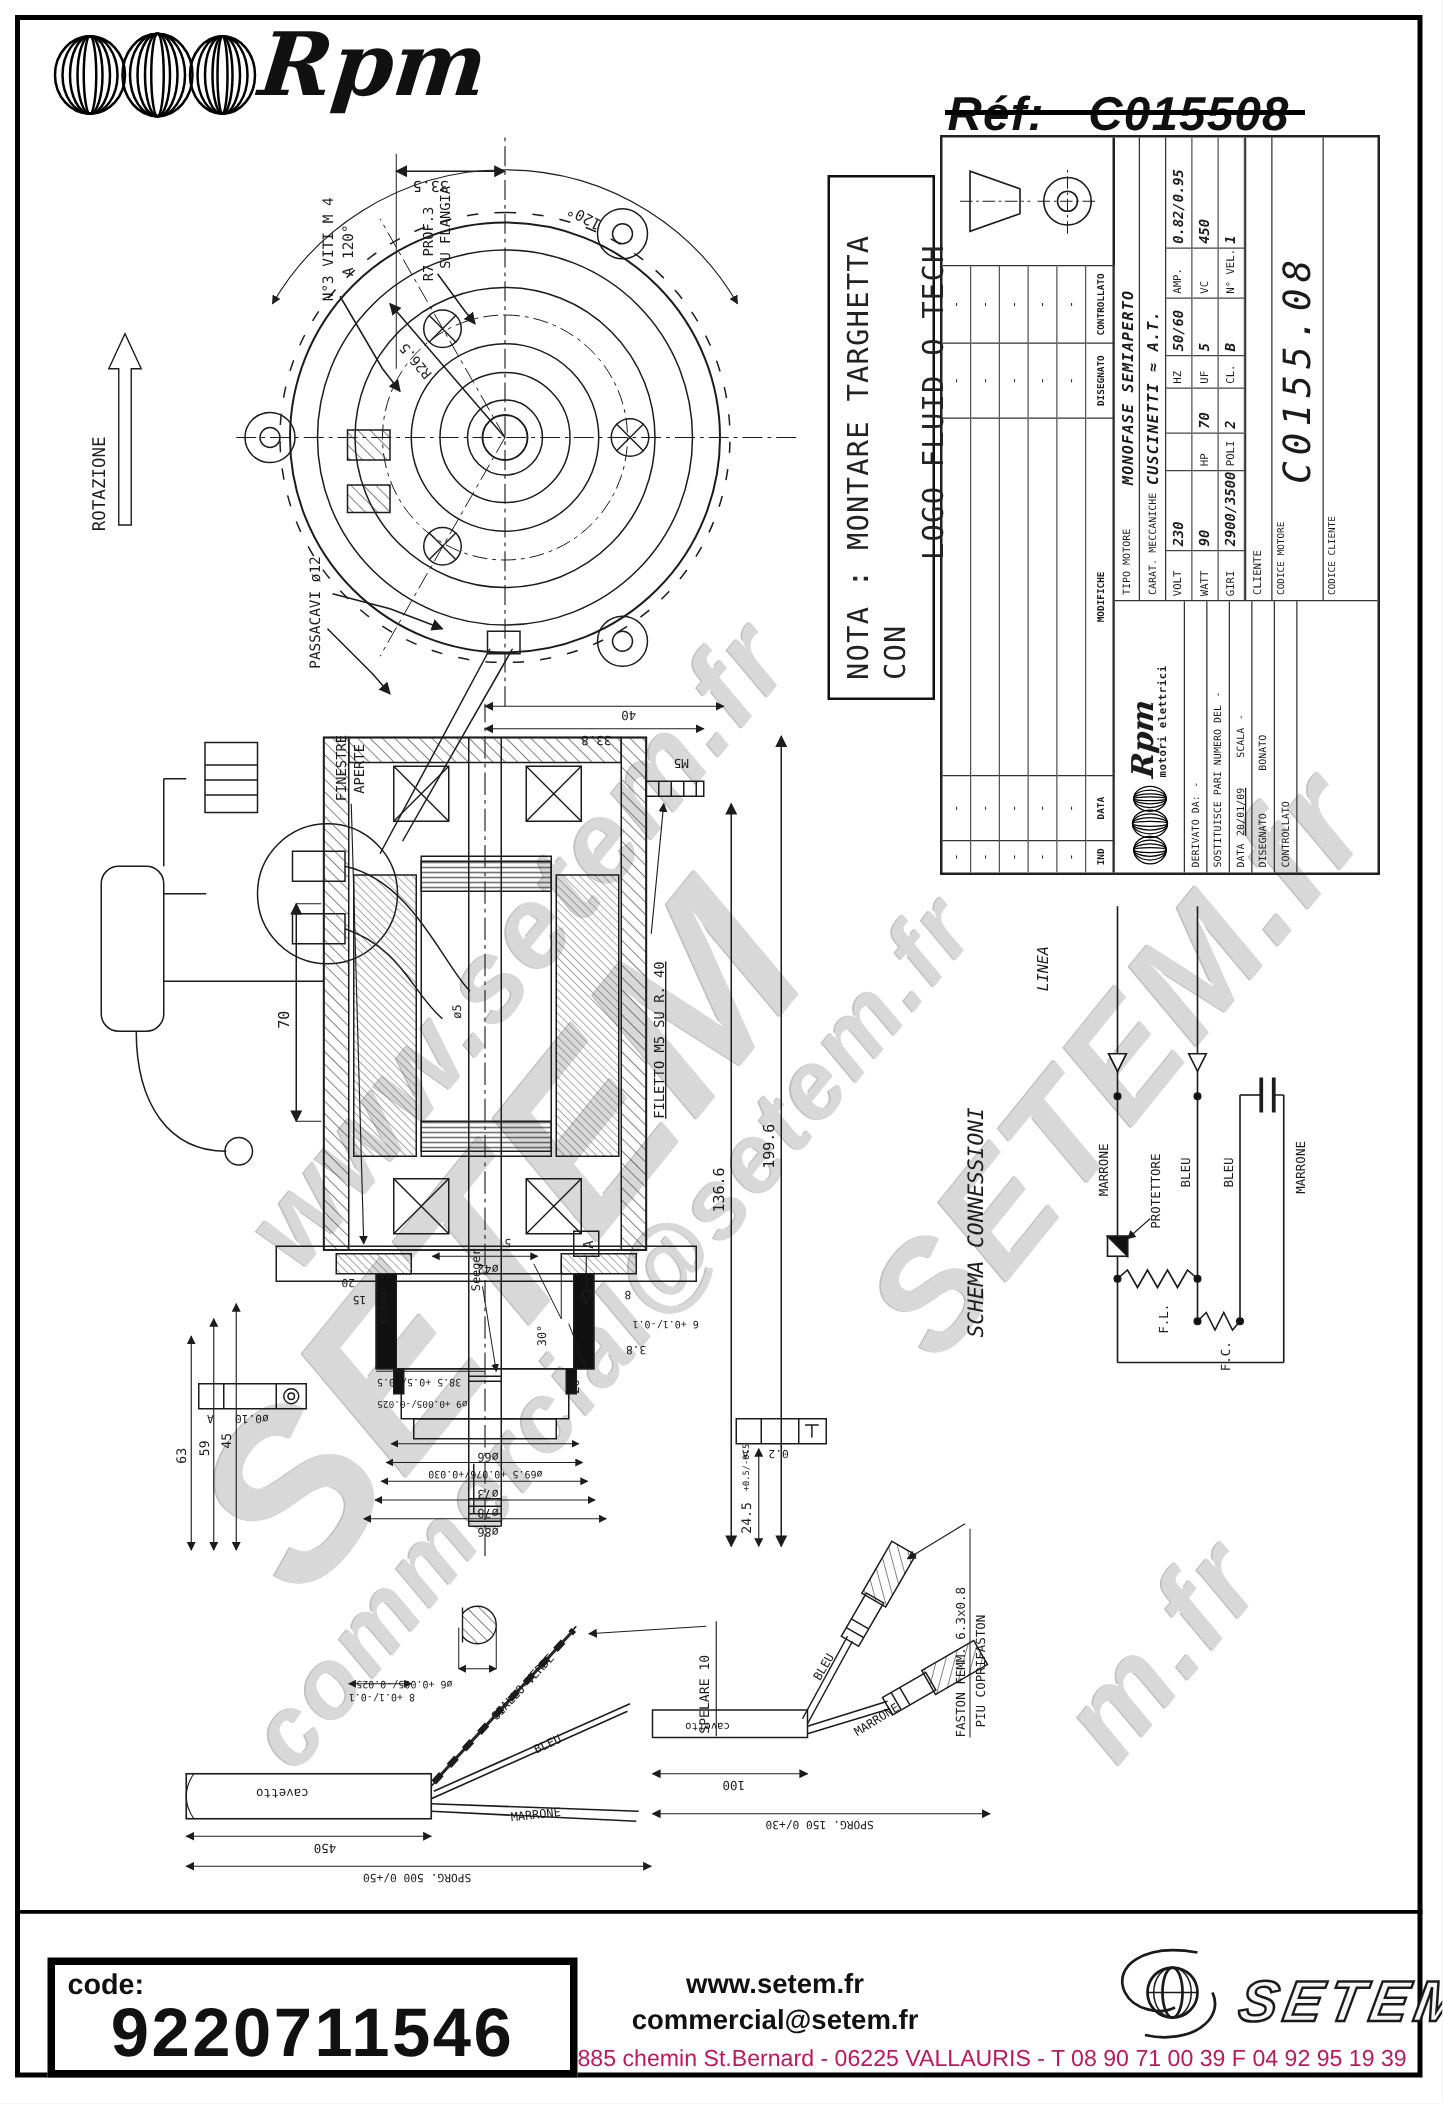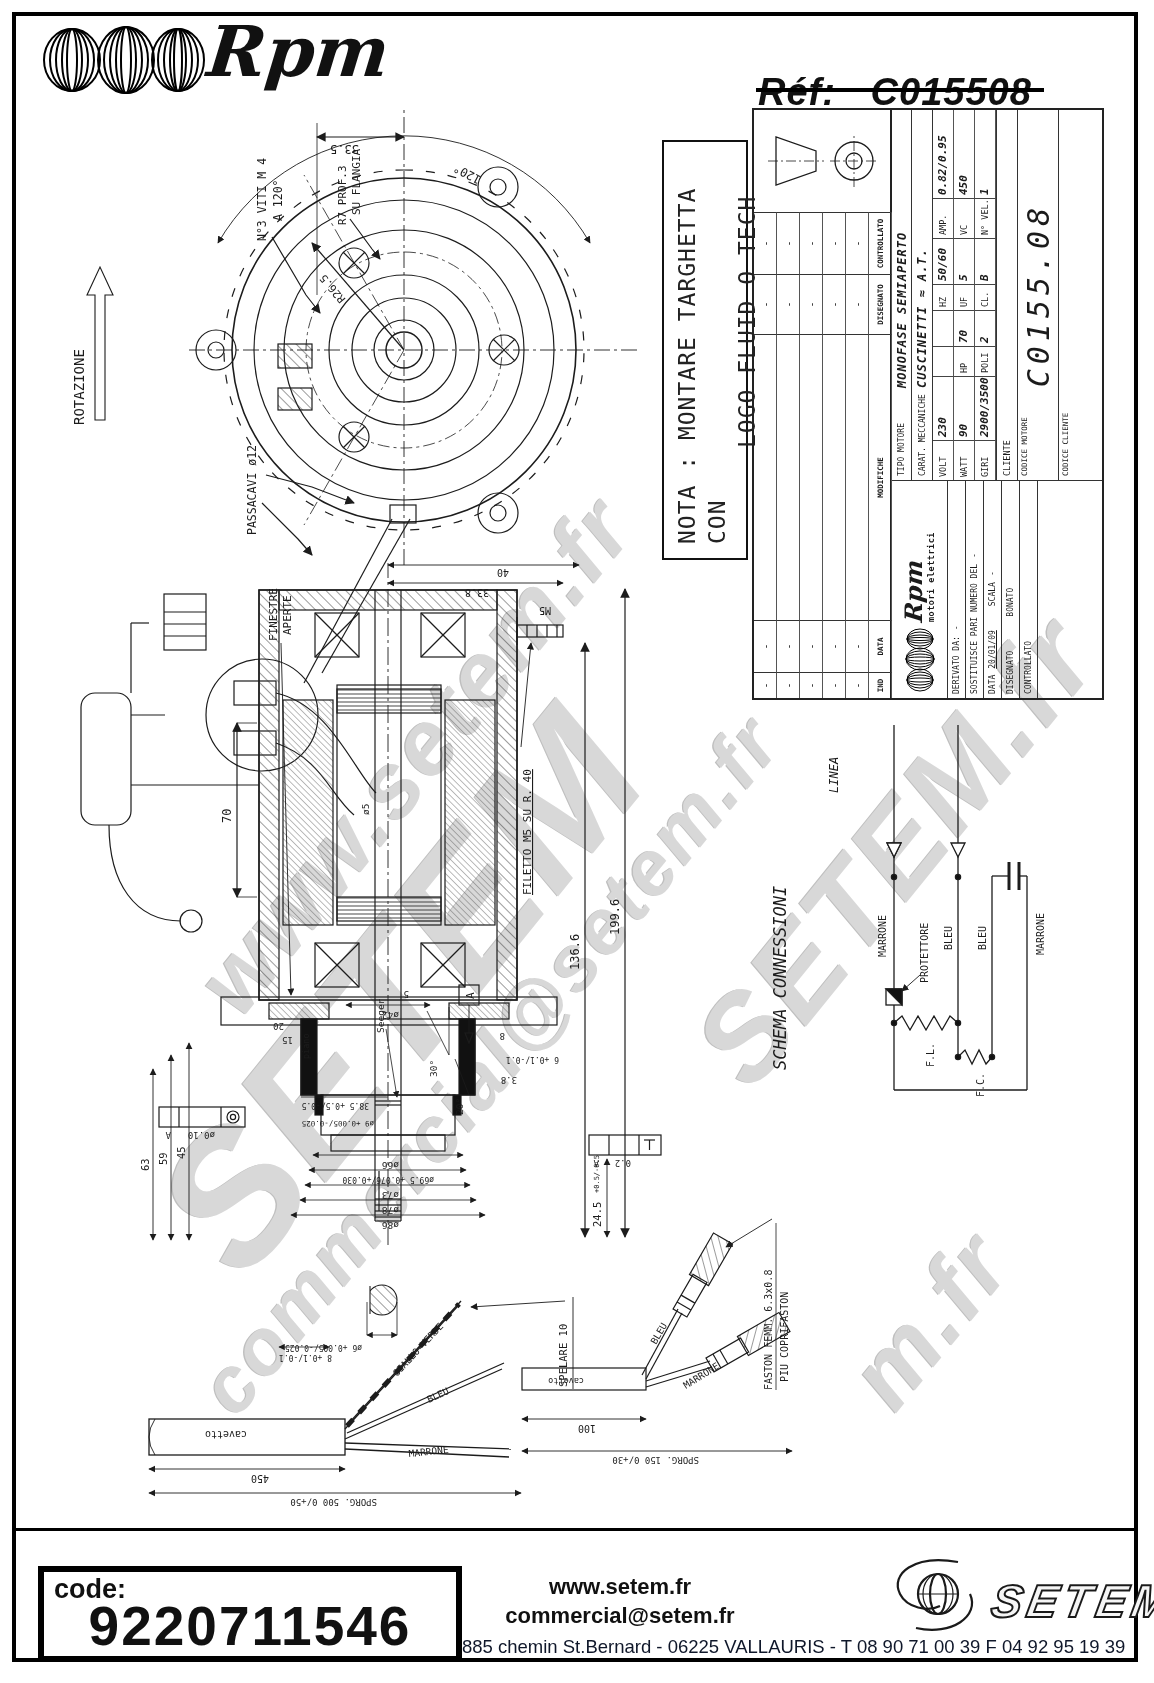--- a/index.html
+++ b/index.html
@@ -49,27 +49,27 @@
   .spec .v{font-style:italic;font-weight:bold;font-size:11px;}
   .cliente{height:22px;border-bottom:1px solid #333;font-size:8.5px;display:flex;align-items:center;padding-left:4px;}
   .cmot{height:42px;border-bottom:1px solid #333;display:flex;align-items:center;position:relative;}
   .cmot .lab{position:absolute;left:4px;top:2px;font-size:7.5px;}
   .cmot .val{margin:0 auto;font-size:30px;font-style:italic;letter-spacing:5px;}
   .ccli{height:44px;position:relative;}
   .ccli .lab{position:absolute;left:4px;top:2px;font-size:7.5px;}
   .mot-el{font-size:8.5px;font-weight:bold;letter-spacing:.5px;}
   
   .codebox{position:absolute;left:38px;top:1566px;width:424px;height:96px;border:6px solid #000;box-sizing:border-box;z-index:4;background:#fff;}
-  .codebox .cl{position:absolute;left:10px;top:2px;font-size:27px;font-weight:bold;}
+  .codebox .cl{position:absolute;left:10px;top:2px;font-size:23px;font-weight:bold;}
   .codebox .cv{position:absolute;left:0;right:0;top:22px;text-align:center;font-size:55px;font-weight:bold;letter-spacing:2px;}
   .contacts{position:absolute;left:470px;top:1572px;width:300px;text-align:center;z-index:4;font-weight:bold;font-size:22px;line-height:29px;}
   .setem-logo{position:absolute;left:880px;top:1552px;z-index:4;}
   .setem-text{position:absolute;left:992px;top:1574px;z-index:4;font-size:46px;font-weight:bold;font-style:italic;
               letter-spacing:5px;color:#f5f5f5;-webkit-text-stroke:2px #1a1a1a;transform:skewX(-10deg);}
-  .address{position:absolute;left:462px;top:1636px;width:680px;z-index:4;font-size:18.5px;color:#0f172a;white-space:nowrap;}
+  .address{position:absolute;left:462px;top:1636px;width:680px;z-index:4;font-size:18.5px;color:#be185d;white-space:nowrap;}
 </style>
 </head>
 <body>
 
 <div class="page">
 
   <svg width="0" height="0" style="position:absolute" aria-hidden="true">
     <defs>
       <pattern id="hx" patternUnits="userSpaceOnUse" width="7" height="7" patternTransform="rotate(45)">
         <line x1="0" y1="0" x2="0" y2="7" stroke="#3a3a3a" stroke-width="1"></line>

